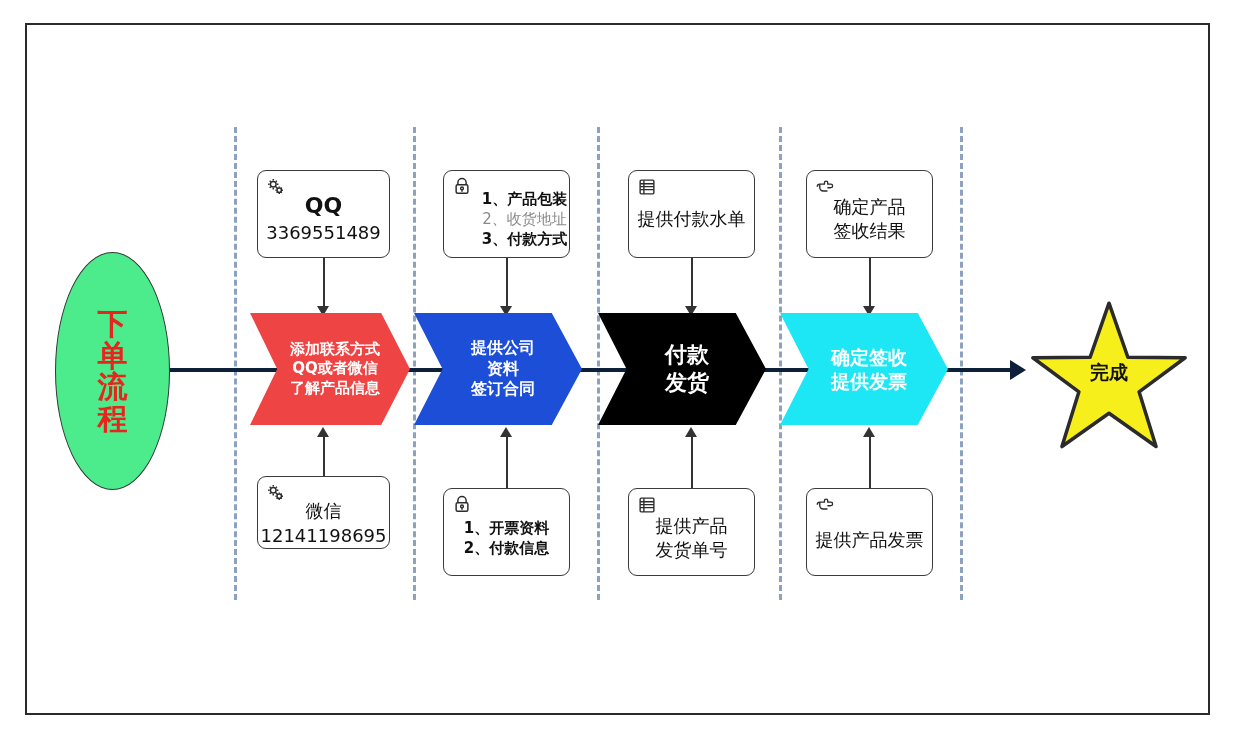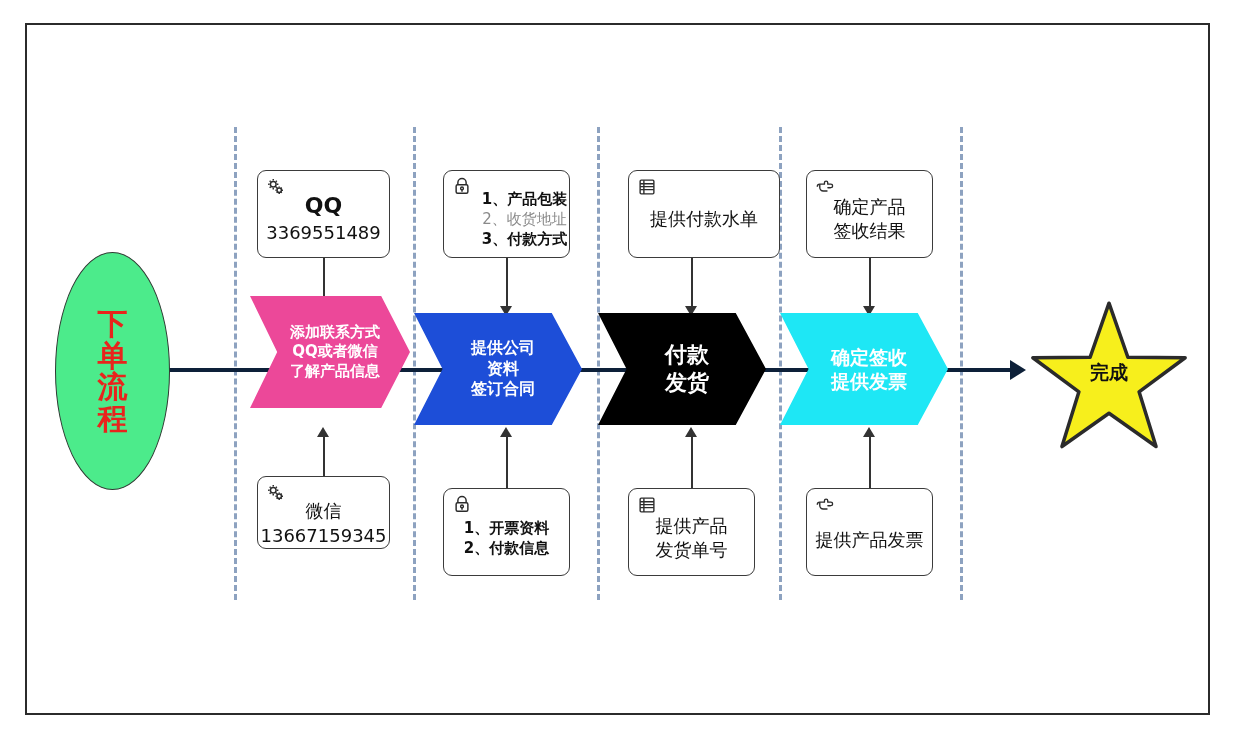--- a/index.html
+++ b/index.html
@@ -137,42 +137,42 @@
       </svg>
     </span>
     <div class="note-body">
       <span class="title-bold">QQ</span>
       <span class="big">3369551489</span>
     </div>
   </div>
   <div class="vline" style="left:323px;top:258px;height:52px;"></div>
   <div class="vhead down" style="left:317px;top:306px;"></div>
 
-  <div class="chevron" style="left:250px;top:296px;width:160px;height:112px;background:#ec4899;">
+  <div class="chevron" style="left:250px;top:313px;width:160px;height:112px;background:#ef4444;">
     <div class="ctext" style="font-size:15px;">
       <span>添加联系方式</span>
       <span>QQ或者微信</span>
       <span>了解产品信息</span>
     </div>
   </div>
 
   <div class="vline" style="left:323px;top:435px;height:55px;"></div>
   <div class="vhead up" style="left:317px;top:427px;"></div>
   <div class="note icon-inline" style="left:257px;top:476px;width:133px;height:73px;justify-content:flex-end;">
     <span class="note-icon">
       <svg viewBox="0 0 24 24" fill="none" stroke="currentColor" stroke-width="1.6">
         <circle cx="9" cy="9" r="3.1"></circle>
         <path d="M9 3.4v1.6M9 13v1.6M3.4 9h1.6M13 9h1.6M5.1 5.1l1.1 1.1M11.8 11.8l1.1 1.1M12.9 5.1l-1.1 1.1M6.2 11.8l-1.1 1.1"></path>
         <circle cx="15.5" cy="15.5" r="2.4"></circle>
         <path d="M15.5 11.4v1.2M15.5 18.4v1.2M11.4 15.5h1.2M18.4 15.5h1.2M12.7 12.7l.9.9M17.4 17.4l.9.9M18.3 12.7l-.9.9M13.6 17.4l-.9.9"></path>
       </svg>
     </span>
     <div class="note-body">
       <span class="big">微信</span>
-      <span class="big">13667159345</span>
+      <span class="big">12141198695</span>
     </div>
   </div>
 
   <div class="note icon-inline" style="left:443px;top:170px;width:127px;height:88px;padding-left:36px;">
     <span class="note-icon">
       <svg viewBox="0 0 24 24" fill="none" stroke="currentColor" stroke-width="1.6">
         <path d="M7.5 9.5V7.2a4.5 4.5 0 0 1 9 0v2.3"></path>
         <rect x="5.6" y="9.5" width="12.8" height="9.2" rx="1.6"></rect>
         <circle cx="12" cy="13.6" r="1.5"></circle>
         <path d="M12 15.1v2.1"></path>
@@ -205,21 +205,21 @@
         <circle cx="12" cy="13.6" r="1.5"></circle>
         <path d="M12 15.1v2.1"></path>
       </svg>
     </span>
     <div class="note-body" style="margin-top:12px;">
       <span class="line-bold">1、开票资料</span>
       <span class="line-bold">2、付款信息</span>
     </div>
   </div>
 
-  <div class="note icon-inline" style="left:628px;top:170px;width:152px;height:88px;">
+  <div class="note icon-inline" style="left:628px;top:170px;width:127px;height:88px;">
     <span class="note-icon">
       <svg viewBox="0 0 24 24" fill="none" stroke="currentColor" stroke-width="1.5">
         <rect x="4.5" y="4.5" width="15" height="15" rx="1.2"></rect>
         <path d="M4.5 8.4h15M4.5 11.6h15M4.5 14.8h15M8.6 4.5v15"></path>
       </svg>
     </span>
     <div class="note-body" style="margin-top:10px;">
       <span class="big">提供付款水单</span>
     </div>
   </div>

